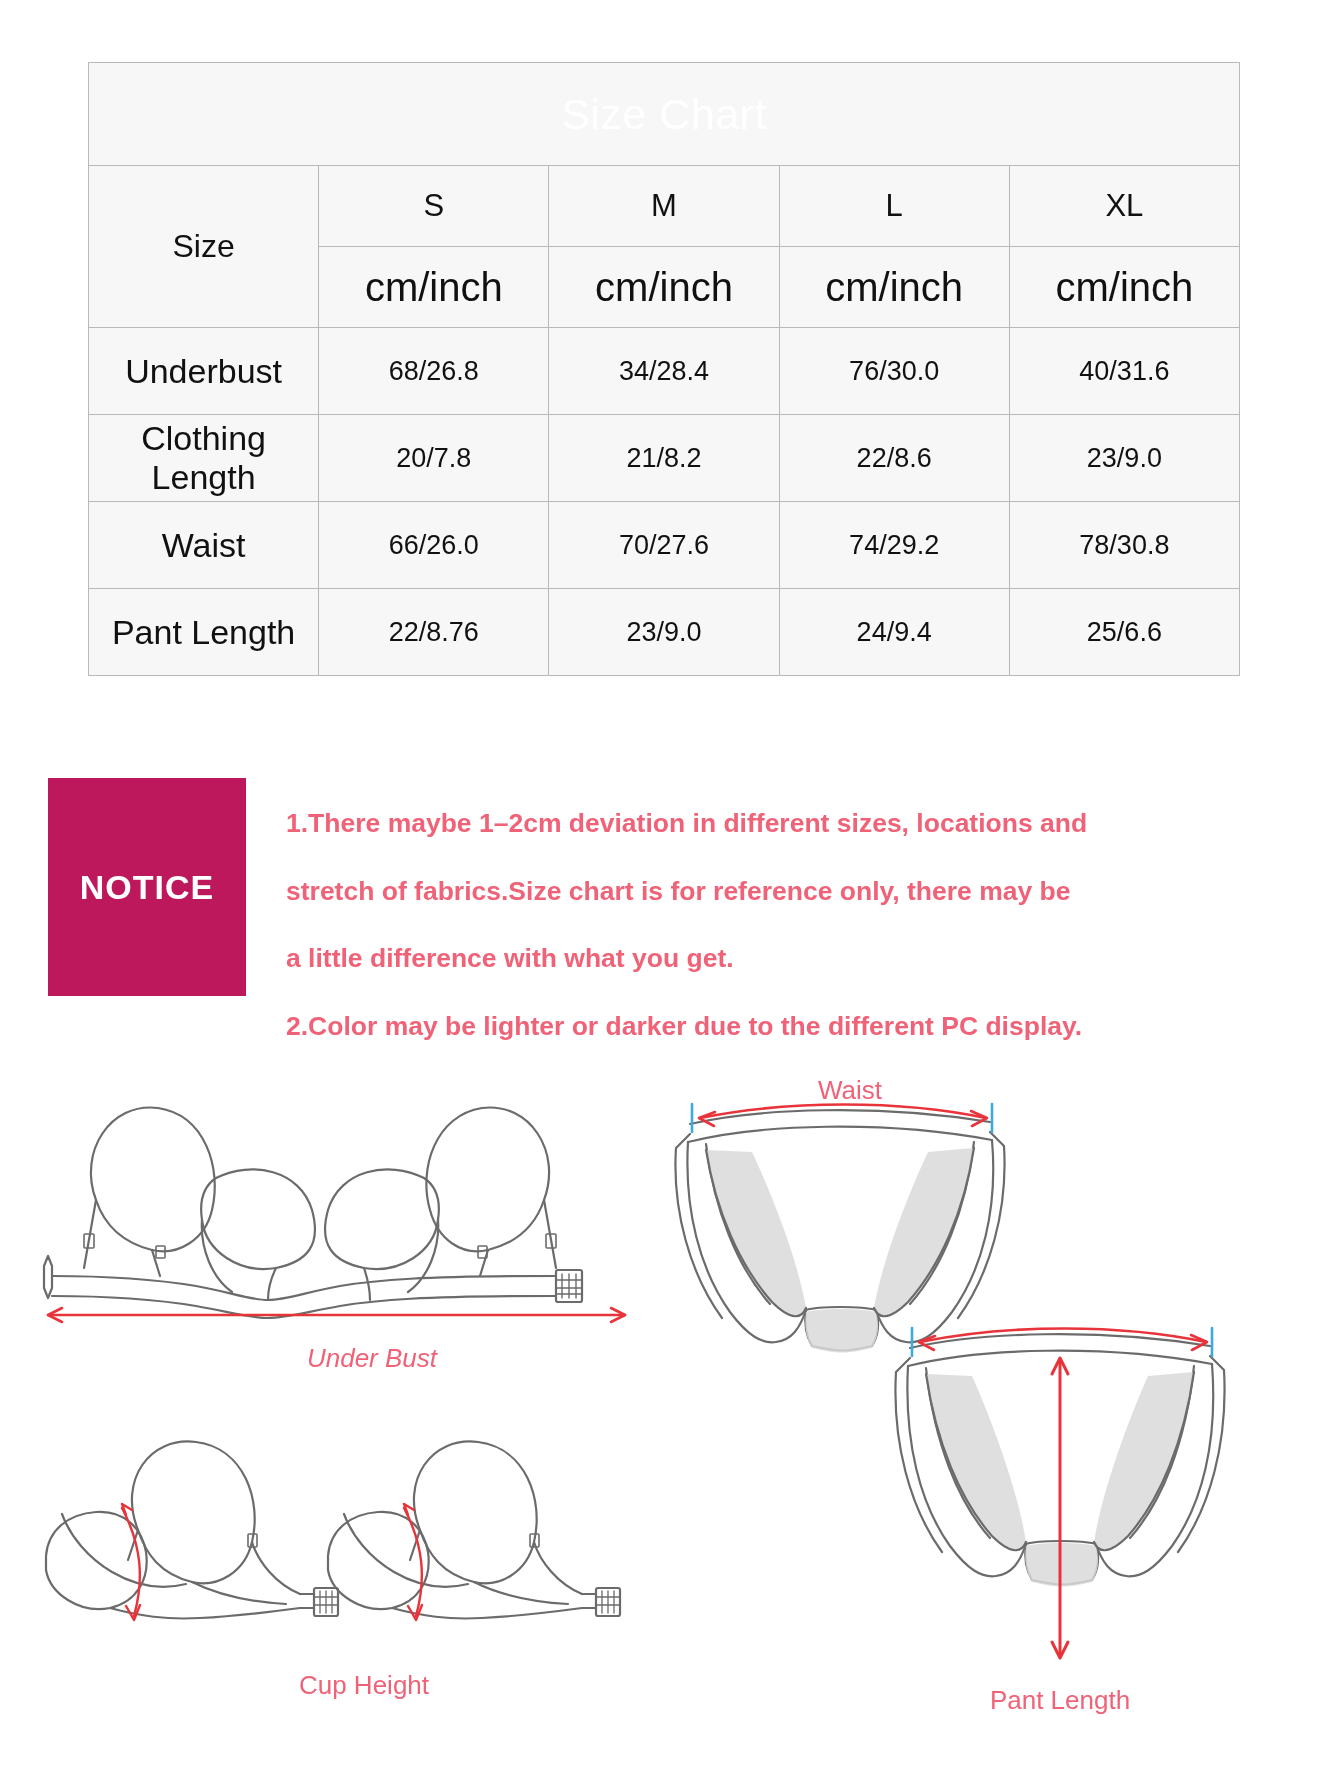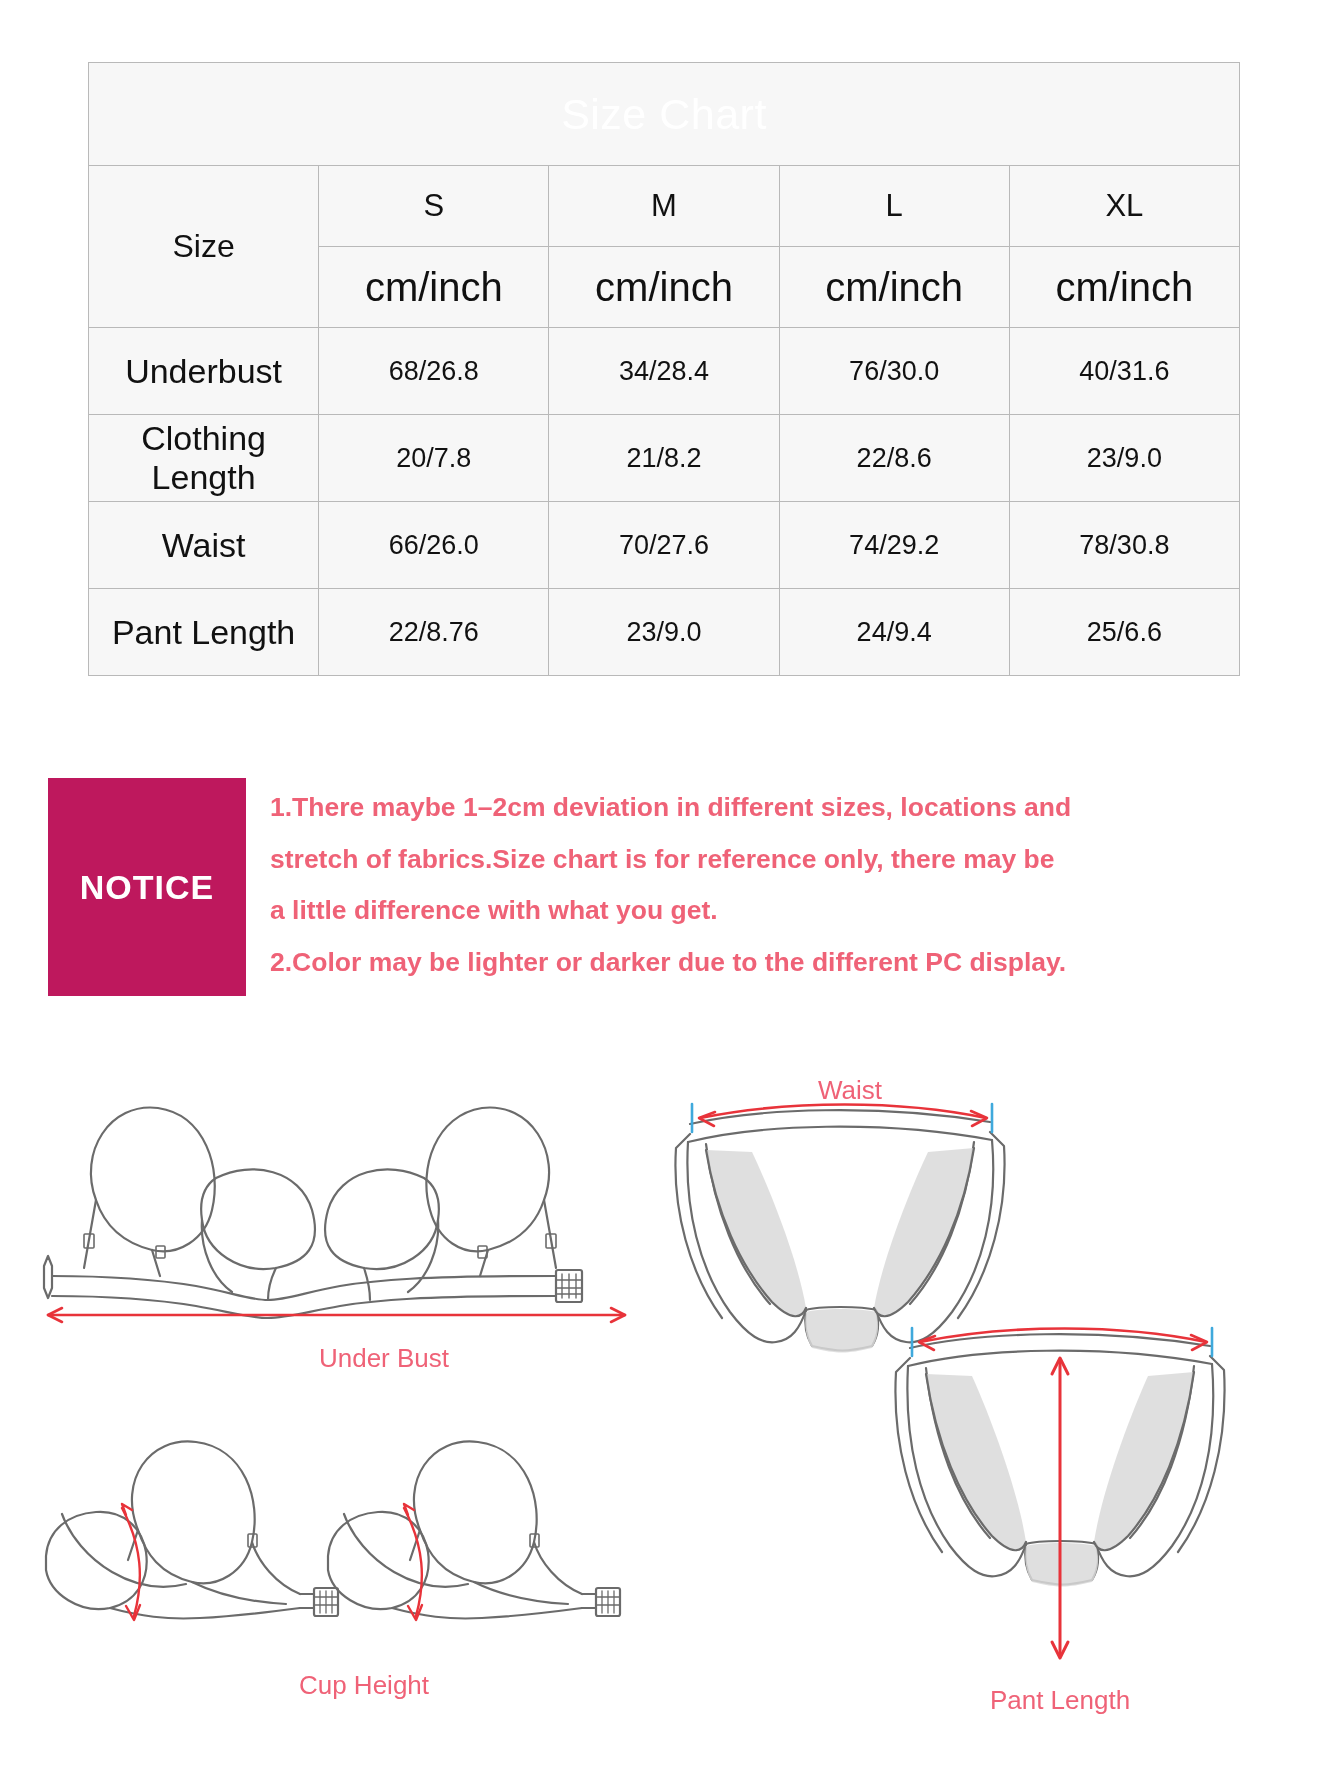--- a/index.html
+++ b/index.html
@@ -99,38 +99,38 @@
     flex: 0 0 auto;
   }
   .notice-text {
     margin-left: 24px;
     color: #ef6277;
     font-size: 26.5px;
     font-weight: bold;
     line-height: 1.95;
     padding-top: 4px;
   }
-  .notice-text p { margin: 0; }
+  .notice-text p { margin: 16px; }
 
   
   .illus {
     position: absolute;
     left: 0;
     top: 1060px;
     width: 1340px;
     height: 725px;
   }
   .cap {
     position: absolute;
     color: #ef6277;
     font-size: 26px;
     text-align: center;
     white-space: nowrap;
   }
-  .cap-underbust { left: 184px; top: 283px; width: 400px; }
+  .cap-underbust { left: 172px; top: 283px; width: 400px; font-style: italic; }
   .cap-cupheight { left: 164px; top: 610px; width: 400px; }
   .cap-waist { left: 720px; top: 15px; width: 260px; }
   .cap-pantlength { left: 900px; top: 625px; width: 320px; }
 </style>
 </head>
 <body>
 
 <div class="page">
 
   <div class="chart-wrap">

